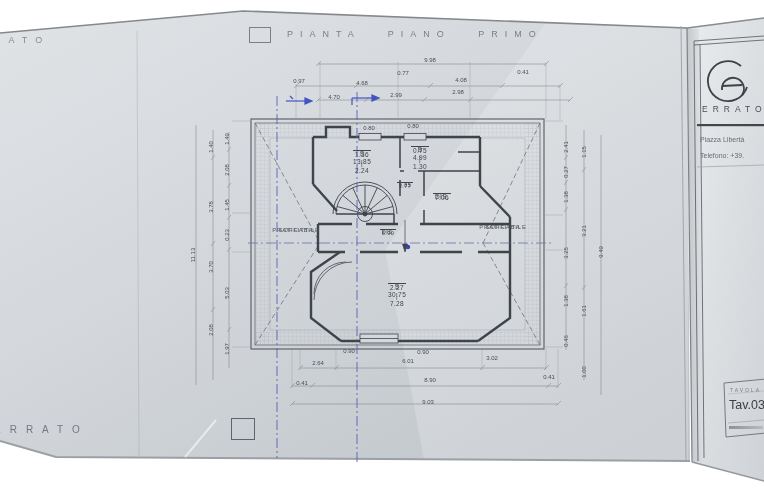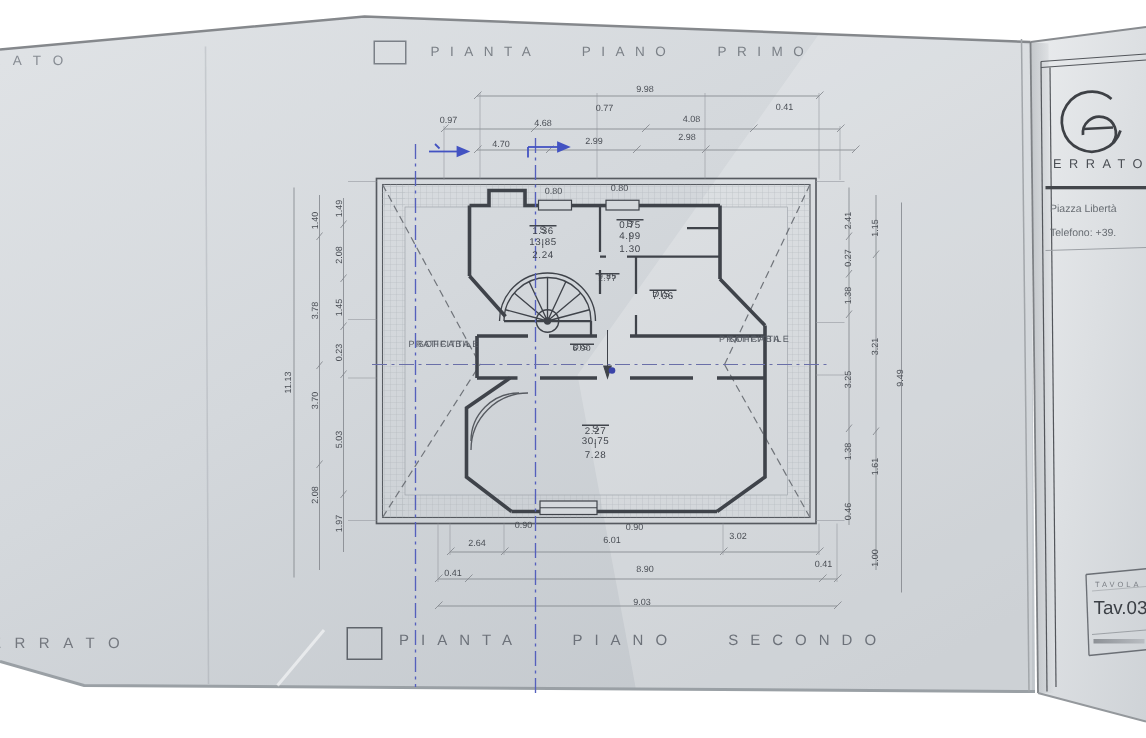--- a/index.html
+++ b/index.html
@@ -195,21 +195,20 @@
 </svg>
 
 <div class="txt-layer">
   <span class="frag frag-top">RATO</span>
   <span class="frag frag-bottom">ERRATO</span>
 
   <div class="sq sq-top"></div>
   <span class="title title-top">PIANTA PIANO PRIMO</span>
 
   <div class="sq sq-bottom"></div>
-  <span class="title title-bottom">PIANTA PIANO SECONDO</span>
 
   <span class="tb-studio">ERRATO</span>
   <span class="tb-address">Piazza Libertà</span>
   <span class="tb-phone">Telefono: +39.</span>
   <span class="tb-tavlabel">TAVOLA</span>
   <span class="tb-tavnum">Tav.03</span>
   <div class="tb-note"></div>
 
   <div style="left:0;top:0;width:764px;height:492px;">
         <div class="room frac" style="left: 362px; top: 150px;">

